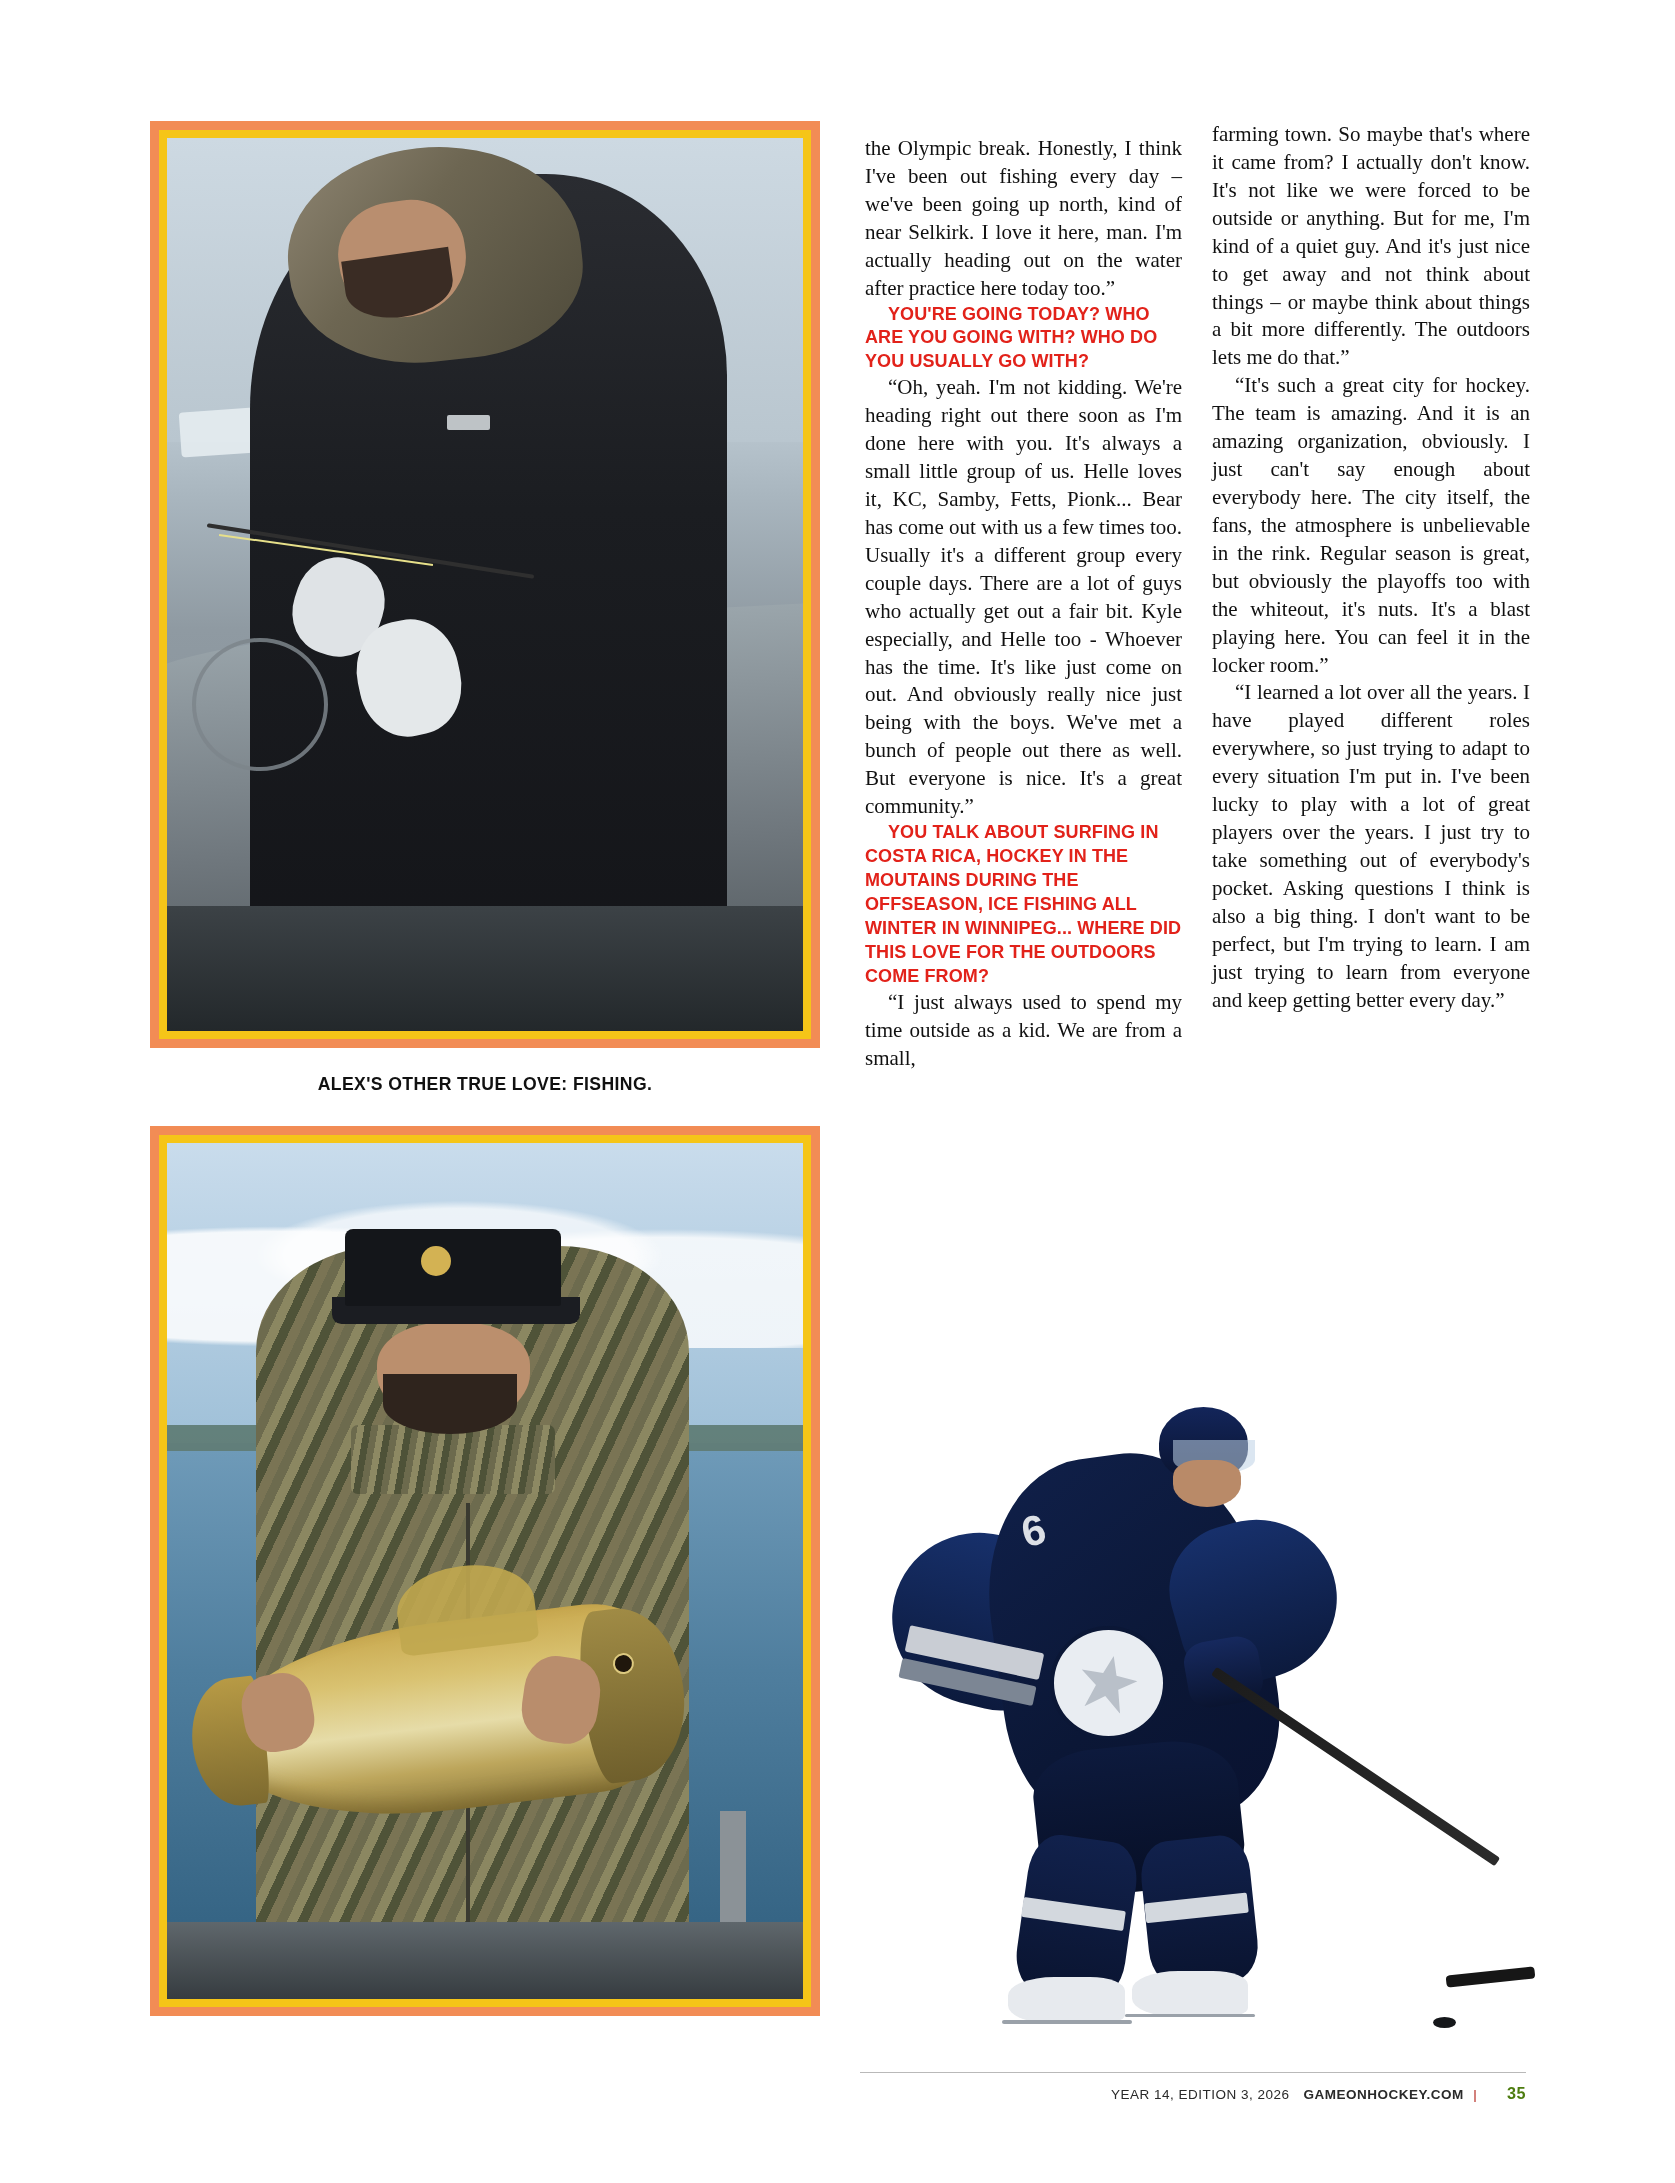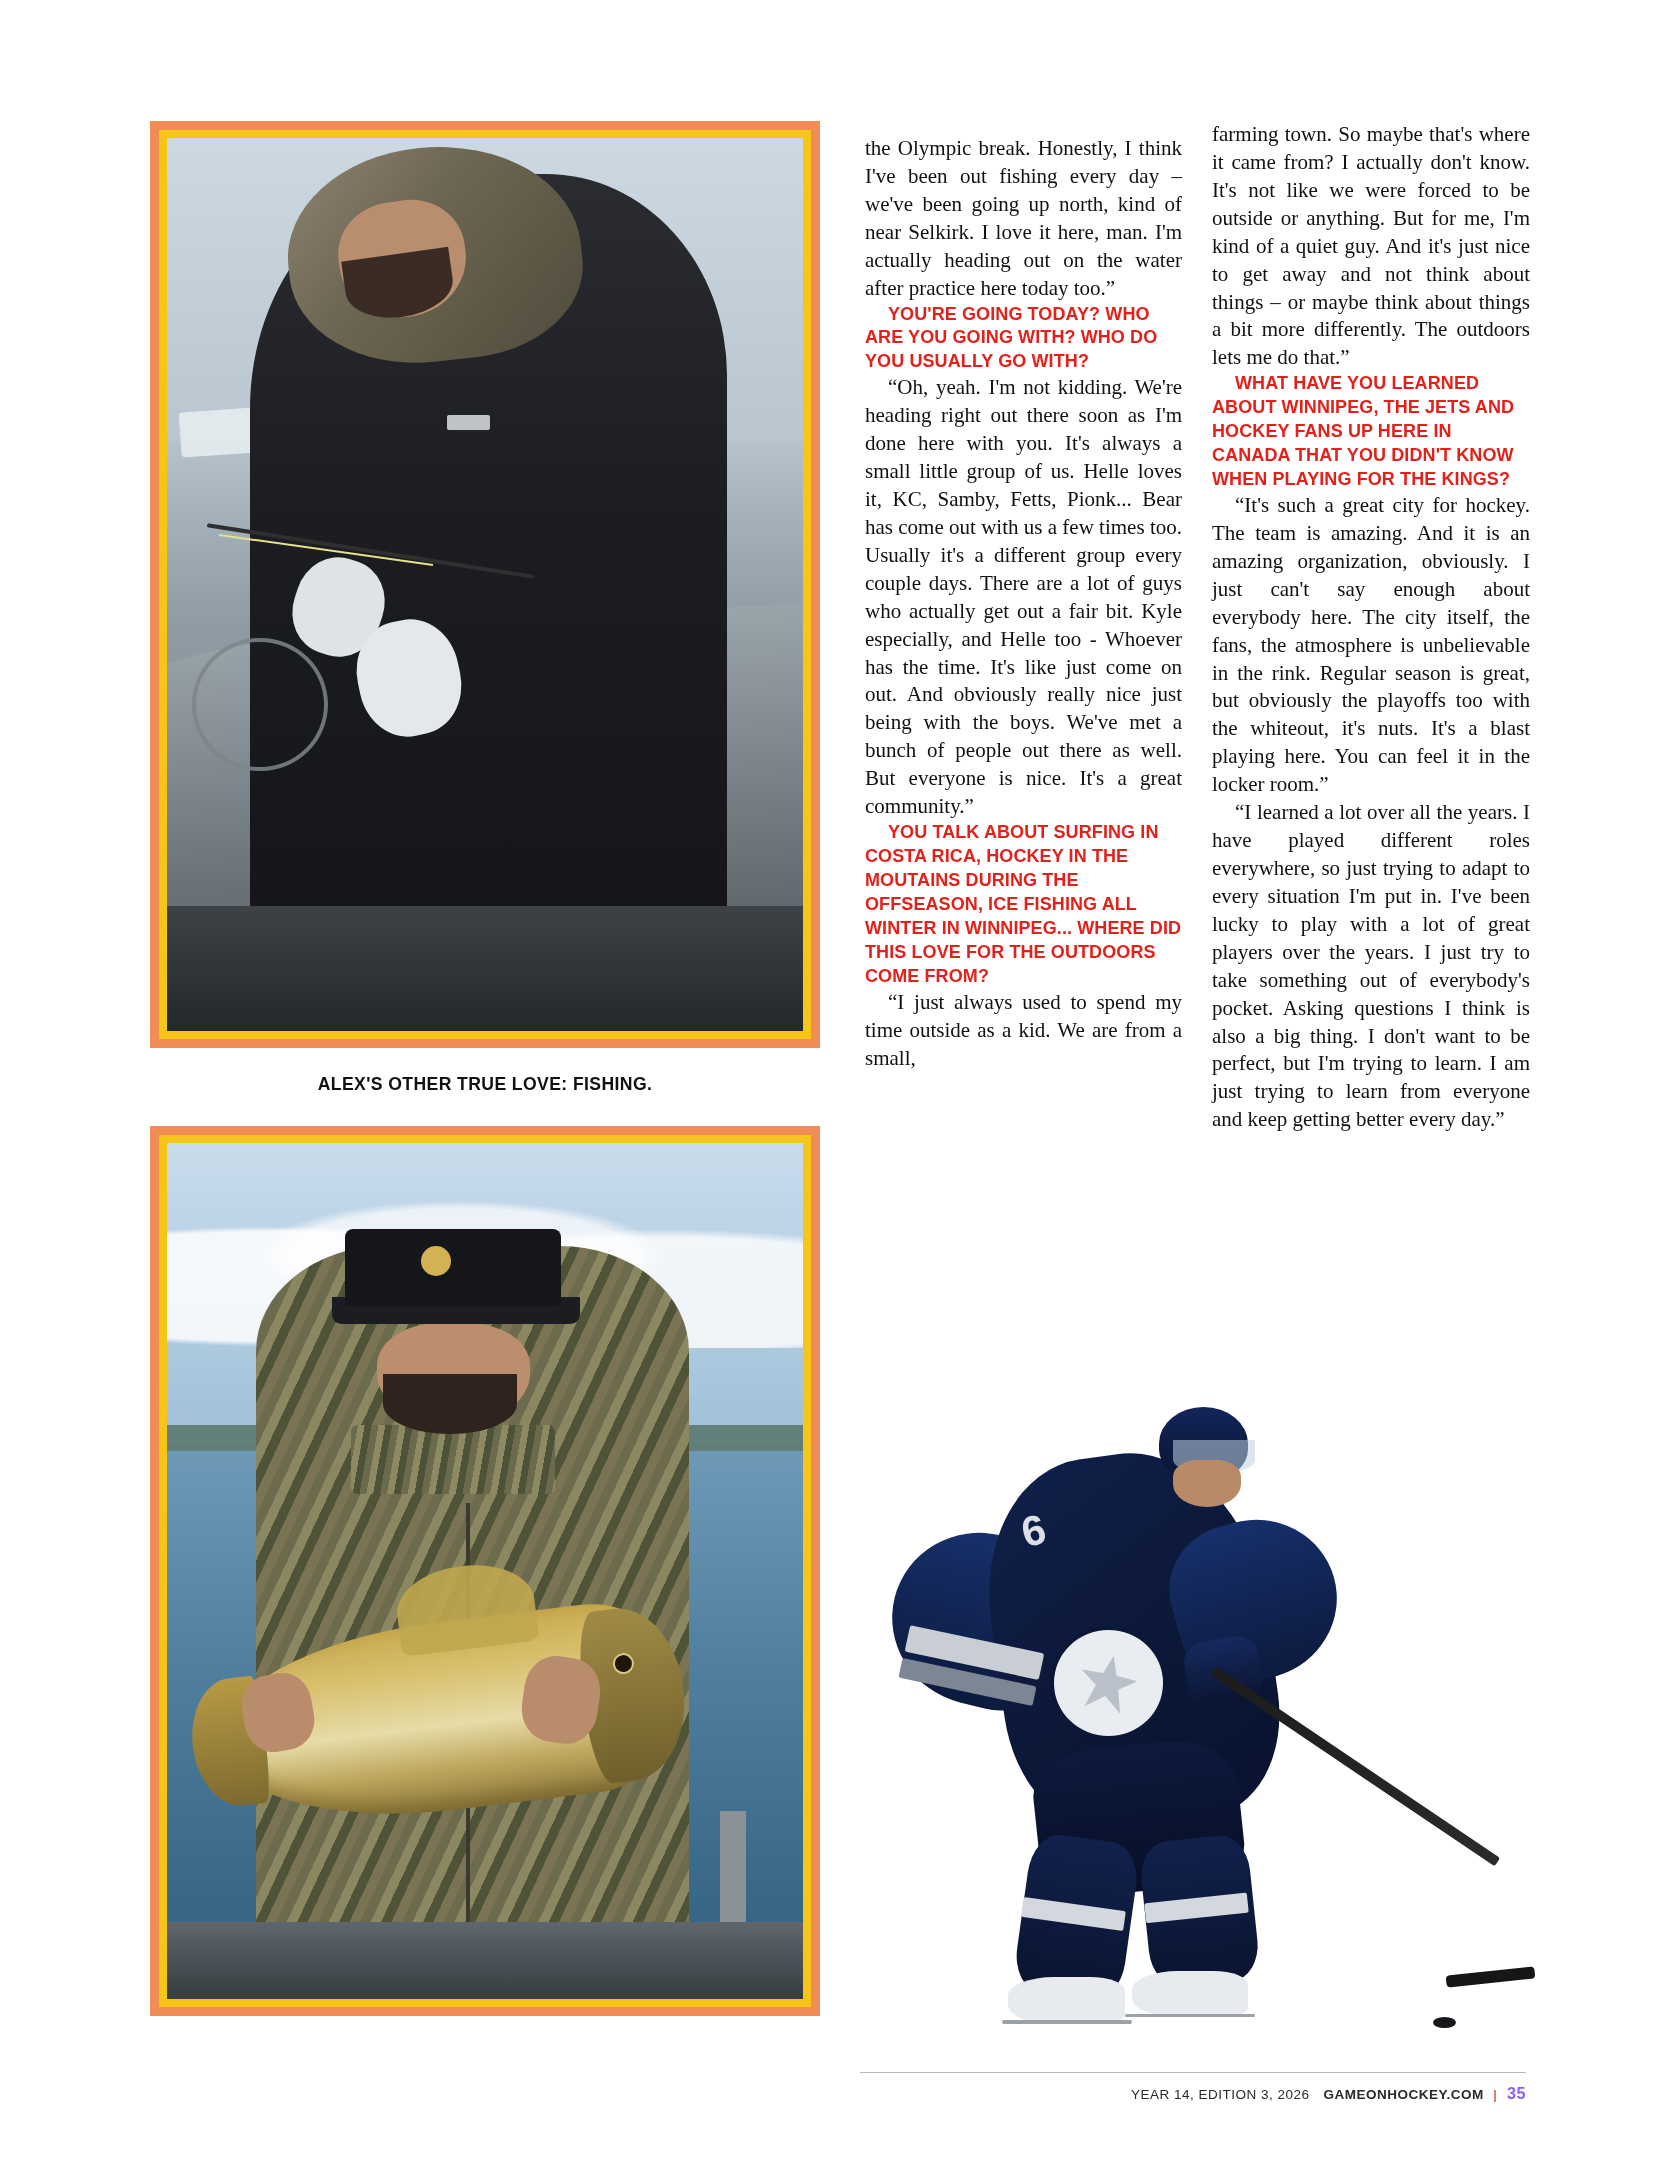--- a/index.html
+++ b/index.html
@@ -432,21 +432,21 @@
     padding-top: 10.8px;
     text-align: right;
     font-family: "Liberation Sans", sans-serif;
     font-size: 13.5px;
     letter-spacing: 0.5px;
     color: #2a2a2a;
   }
   .footer .site { font-weight: bold; }
   .footer .sep { color: #b01a12; margin: 0 5.4px; }
   .footer .pg {
-    color: #8b5cf6; font-weight: bold; font-size: 16.2px; margin-left: 0;
+    color: #4d7c0f; font-weight: bold; font-size: 16.2px; margin-left: 20px;
   }
 </style>
 </head>
 <body>
 
 <div class="page">
 
   <div class="left-col">
 
     <div class="photo-frame" id="photo-one-wrap">
@@ -506,21 +506,20 @@
   <div class="col" id="col-mid">
     <p>the Olympic break. Honestly, I think I've been out fishing every day – we've been going up north, kind of near Selkirk. I love it here, man. I'm actually heading out on the water after practice here today too.”</p>
     <p class="q">YOU'RE GOING TODAY? WHO ARE YOU GOING WITH? WHO DO YOU USUALLY GO WITH?</p>
     <p class="a">“Oh, yeah. I'm not kidding. We're heading right out there soon as I'm done here with you. It's always a small little group of us. Helle loves it, KC, Samby, Fetts, Pionk... Bear has come out with us a few times too. Usually it's a different group every couple days. There are a lot of guys who actually get out a fair bit. Kyle especially, and Helle too - Whoever has the time. It's like just come on out. And obviously really nice just being with the boys. We've met a bunch of people out there as well. But everyone is nice. It's a great community.”</p>
     <p class="q">YOU TALK ABOUT SURFING IN COSTA RICA, HOCKEY IN THE MOUTAINS DURING THE OFFSEASON, ICE FISHING ALL WINTER IN WINNIPEG... WHERE DID THIS LOVE FOR THE OUTDOORS COME FROM?</p>
     <p class="a">“I just always used to spend my time outside as a kid. We are from a small,</p>
   </div>
 
   <div class="col" id="col-right">
     <p>farming town. So maybe that's where it came from? I actually don't know. It's not like we were forced to be outside or anything. But for me, I'm kind of a quiet guy. And it's just nice to get away and not think about things – or maybe think about things a bit more differently. The outdoors lets me do that.”</p>
-    <p class="q">WHAT HAVE YOU LEARNED ABOUT WINNIPEG, THE JETS AND HOCKEY FANS UP HERE IN CANADA THAT YOU DIDN'T KNOW WHEN PLAYING FOR THE KINGS?</p>
     <p class="a">“It's such a great city for hockey. The team is amazing. And it is an amazing organization, obviously. I just can't say enough about everybody here. The city itself, the fans, the atmosphere is unbelievable in the rink. Regular season is great, but obviously the playoffs too with the whiteout, it's nuts. It's a blast playing here. You can feel it in the locker room.”</p>
     <p class="a">“I learned a lot over all the years. I have played different roles everywhere, so just trying to adapt to every situation I'm put in. I've been lucky to play with a lot of great players over the years. I just try to take something out of everybody's pocket. Asking questions I think is also a big thing. I don't want to be perfect, but I'm trying to learn. I am just trying to learn from everyone and keep getting better every day.”</p>
   </div>
 
   <div class="player">
     <div class="pl-sleeve-l"></div>
     <div class="pl-body"></div>
     <div class="pl-stripe-a"></div>
     <div class="pl-stripe-b"></div>
     <div class="pl-number">6</div>

